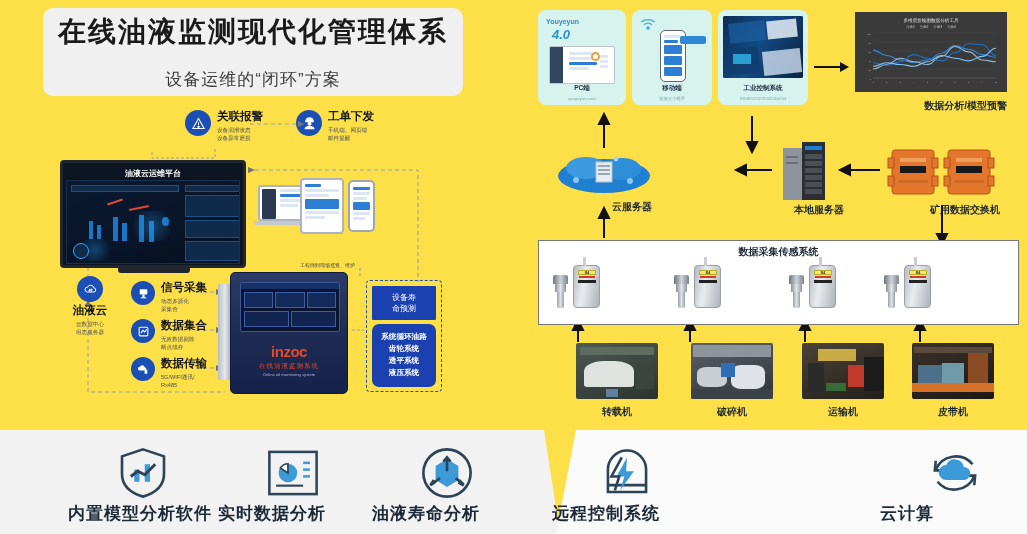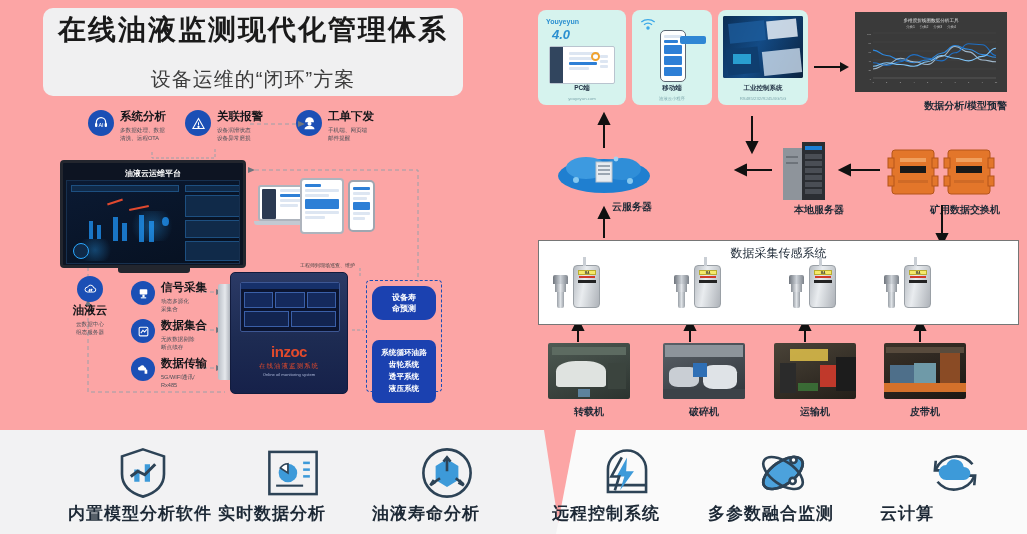--- a/index.html
+++ b/index.html
@@ -1,25 +1,25 @@
 <!DOCTYPE html>
 <html><head>
 <meta charset="utf-8">
 <style>
   * { box-sizing: border-box; margin:0; padding:0; }
   html,body { width:1027px; height:534px; overflow:hidden; background:#fff;
     font-family:"Liberation Sans","DejaVu Sans",sans-serif; }
-  #root { position:relative; width:1027px; height:534px; background:#fca5a5; }
+  #root { position:relative; width:1027px; height:534px; background:#fde047; }
 
   
   .title-card { position:absolute; left:43px; top:8px; width:420px; height:88px;
     background:#f0f0f1; border-radius:10px; display:flex; flex-direction:column;
     align-items:center; justify-content:center; }
   .title-main { font-size:28px; font-weight:bold; color:#1a1a1a; letter-spacing:2px; }
-  .title-sub { font-size:20px; color:#3c3c3c; margin-top:17px; letter-spacing:1px; }
+  .title-sub { font-size:17px; color:#3c3c3c; margin-top:17px; letter-spacing:1px; }
 
   
   .bluecircle { border-radius:50%; background:#1b4fb5; display:flex;
     align-items:center; justify-content:center; color:#fff; }
   .lbl-big { font-size:11.5px; font-weight:bold; color:#15161a; line-height:1.2; }
   .lbl-sm { font-size:5.6px; color:#4a4f57; line-height:1.45; margin-top:2px; }
   .feat { position:absolute; display:flex; align-items:flex-start; gap:6px; }
 
   
   .monitor { position:absolute; left:60px; top:160px; width:186px; height:108px;
@@ -57,24 +57,24 @@
   .inzoc-logo { font-size:15px; font-weight:bold; color:#fff; letter-spacing:-0.5px; }
   .inzoc-logo i { color:#e24a2c; font-style:normal; }
   .inzoc-cn { font-size:6.5px; color:#e24a2c; margin-top:2px; letter-spacing:1px; }
   .inzoc-en { font-size:4.2px; color:#aab6d8; margin-top:1px; }
   .inzoc-side { position:absolute; left:218px; top:284px; width:14px; height:96px;
     background:linear-gradient(90deg,#b9bec6,#e5e8ec,#9aa0aa); border-radius:2px 0 0 2px; }
 
   
   .dashbox { position:absolute; left:366px; top:280px; width:76px; height:112px;
     border:1.5px dashed #1b4fb5; border-radius:4px; padding:5px; }
-  .pill { background:#1b41b0; color:#fff; border-radius:11px; text-align:center;
-    font-size:8px; font-weight:bold; padding:6px 18px; }
+  .pill { background:#1b41b0; color:#fff; border-radius:1px; text-align:center;
+    font-size:8px; font-weight:normal; padding:6px 18px; }
   .pill2 { background:#1b41b0; color:#fff; border-radius:7px; text-align:center;
-    font-size:7.6px; font-weight:bold; padding:7px 2px; margin-top:20px; line-height:1.6; }
+    font-size:7.6px; font-weight:bold; padding:7px 2px; margin-top:4px; line-height:1.6; }
 
   
   .botstrip { position:absolute; left:0; top:430px; width:1027px; height:104px; }
   .botgrey { position:absolute; left:0; top:0; width:560px; height:104px;
      background:#f2f2f3; clip-path:polygon(0 0,544px 0,560px 104px,0 104px); }
   .botgrey2 { position:absolute; left:556px; top:0; width:471px; height:104px;
      background:#fafafa; clip-path:polygon(20px 0,471px 0,471px 104px,0 104px); }
   .botitem { position:absolute; width:150px; }
   .botitem .ic { height:58px; display:flex; align-items:center; justify-content:center; }
   .botitem .tx { font-size:17px; color:#1d2936; font-weight:bold; letter-spacing:1px; }
@@ -87,68 +87,53 @@
       font-size:4.3px; color:#7fa8ae; }
   .chartpanel { position:absolute; left:855px; top:12px; width:152px; height:80px;
     background:#3a3a3a; padding:6px; }
   .chart-t { text-align:center; color:#e8e8e8; font-size:4.6px; margin-bottom:2px; }
   .chart-leg { display:flex; justify-content:center; gap:5px; font-size:3.4px; color:#cfcfcf; }
   .chart-area { position:relative; height:56px; margin-top:2px; }
   .rlabel { position:absolute; text-align:right; font-size:10px; font-weight:bold; color:#1d2936; }
 
   .sensorbox { position:absolute; left:538px; top:240px; width:481px; height:85px;
     border:1.5px solid #767676; background:#fff; }
-  .sensorbox .sb-t { text-align:center; font-size:12px; font-weight:normal;
+  .sensorbox .sb-t { text-align:center; font-size:10px; font-weight:bold;
       color:#1d2936; padding-top:4px; }
   .sensorpair { position:absolute; top:24px; display:flex; align-items:flex-end; gap:5px; }
   .sns-probe { width:15px; }
   .sns-probe .cap { height:9px; background:linear-gradient(90deg,#6e747c,#cdd2d8,#7d838b);
       border-radius:2px 2px 0 0; }
   .sns-probe .mid { height:8px; margin:0 2px; background:linear-gradient(90deg,#8a9097,#e3e6ea,#8f959c); }
   .sns-probe .stem { height:16px; margin:0 4px; background:linear-gradient(90deg,#9aa0a7,#dfe3e7,#9aa0a7);
       border-radius:0 0 2px 2px; }
   .sns-mod { width:27px; height:43px; background:linear-gradient(100deg,#b7bcc2,#e9ecef 40%,#aeb3b9);
       border-radius:4px; border:1px solid #9aa0a6; position:relative; }
   .sns-mod .ant { position:absolute; left:9px; top:-9px; width:3px; height:9px; background:#c9ced4; }
   .sns-mod .tag { position:absolute; left:4px; top:4px; width:18px; height:5px;
       background:#f5e96a; border:.5px solid #b9ad2d; font-size:3px; text-align:center;
       color:#333; line-height:5px; font-weight:bold; }
   .sns-mod .red { position:absolute; left:5px; top:10px; width:16px; height:2px; background:#d23a2a; }
   .sns-mod .blk { position:absolute; left:4px; top:14px; width:18px; height:3px; background:#222; }
 
-  .machine { position:absolute; width:82px; }
+  .machine { position:absolute; width:82px;margin-left:28px; }
   .machine .ph { width:82px; height:56px; border-radius:2px; position:relative; overflow:hidden; }
   .machine .mc { text-align:center; font-size:10px; font-weight:bold; color:#1d2936; margin-top:6px; }
   svg { display:block; overflow:visible; }
 </style>
 </head>
 <body>
 
 <div id="root">
 
   <div class="title-card">
     <div class="title-main">在线油液监测现代化管理体系</div>
     <div class="title-sub">设备运维的“闭环”方案</div>
   </div>
 
-  <div class="feat" style="left:88px; top:110px;">
-    <div class="bluecircle" style="width:26px;height:26px;">
-      <svg width="16" height="16" viewBox="0 0 24 24" fill="none" stroke="#fff" stroke-width="1.8">
-        <path d="M5 13v-2a7 7 0 0 1 14 0v2"></path>
-          <rect x="3" y="12" width="3.5" height="6" rx="1.4" fill="#fff" stroke="none"></rect>
-        <rect x="17.5" y="12" width="3.5" height="6" rx="1.4" fill="#fff" stroke="none"></rect>
-        <text x="12" y="18" font-size="8" fill="#fff" text-anchor="middle" stroke="none" font-family="DejaVu Sans">AI</text>
-      </svg>
-    </div>
-    <div>
-      <div class="lbl-big">系统分析</div>
-      <div class="lbl-sm" style="white-space:pre-line">多数据处理、数据
-清洗、远程OTA</div>
-    </div>
-  </div>
 
   <div class="feat" style="left:185px; top:110px;">
     <div class="bluecircle" style="width:26px;height:26px;">
       <svg width="15" height="15" viewBox="0 0 24 24" fill="none" stroke="#fff" stroke-width="1.7">
         <path d="M12 4 L21 20 H3 Z"></path>
           <line x1="12" y1="10" x2="12" y2="15"></line>
           <circle cx="12" cy="17.5" r="1" fill="#fff"></circle>
       </svg>
     </div>
     <div>
@@ -662,32 +647,20 @@
         <svg width="52" height="56" viewBox="0 0 60 64" fill="none" stroke="#2d4356" stroke-width="3">
           <path d="M8 54V28a22 22 0 0 1 44 0v26z"></path>
           <line x1="8" y1="46" x2="52" y2="46"></line>
           <path d="M30 14 L18 36 h9 L22 52 L38 30 h-9z" fill="#3d9ad9" stroke="none"></path>
           <path d="M24 14 L12 36 h9 L16 52" stroke="#2d4356" stroke-width="3" fill="none"></path>
         </svg>
       </div>
       <div class="tx">远程控制系统</div>
     </div>
 
-    <div class="botitem" style="left:708px;top:14px;">
-      <div class="ic">
-        <svg width="58" height="56" viewBox="0 0 64 64" fill="none" stroke="#2d4356" stroke-width="3">
-          <ellipse cx="32" cy="32" rx="26" ry="13" transform="rotate(-35 32 32)" fill="#3d9ad9" fill-opacity=".92"></ellipse>
-          <ellipse cx="32" cy="32" rx="26" ry="13" transform="rotate(35 32 32)"></ellipse>
-          <ellipse cx="32" cy="32" rx="26" ry="13" transform="rotate(-35 32 32)"></ellipse>
-          <circle cx="44" cy="17" r="3.5" fill="#fff"></circle>
-            <circle cx="43" cy="41" r="3.5" fill="#fff"></circle>
-        </svg>
-      </div>
-      <div class="tx">多参数融合监测</div>
-    </div>
 
     <div class="botitem" style="left:880px;top:14px;">
       <div class="ic">
         <svg width="56" height="56" viewBox="0 0 64 64" fill="none" stroke="#2d4356" stroke-width="3">
           <path d="M52 22A25 25 0 0 0 10 28"></path>
             <polyline points="10,18 9,29 20,29"></polyline>
           <path d="M12 42a25 25 0 0 0 42 -6"></path>
             <polyline points="54,46 55,35 44,35"></polyline>
           <path d="M22 40h20a7.5 7.5 0 0 0 0-15 10.5 10.5 0 0 0-20-2.2A7.8 7.8 0 0 0 22 40z" fill="#3d9ad9" stroke="none"></path>
         </svg>

